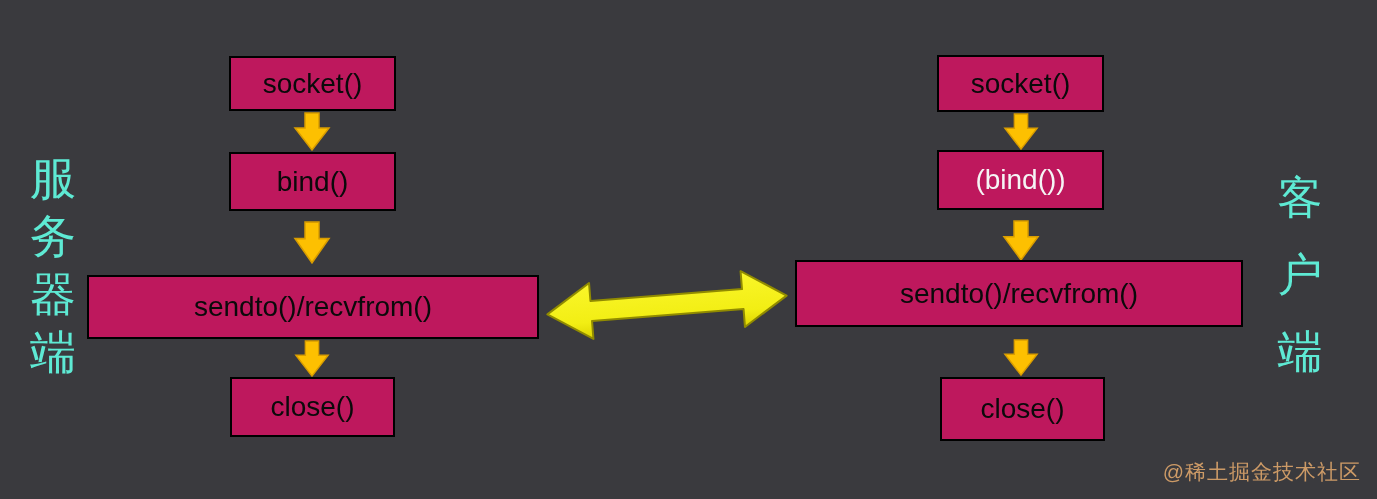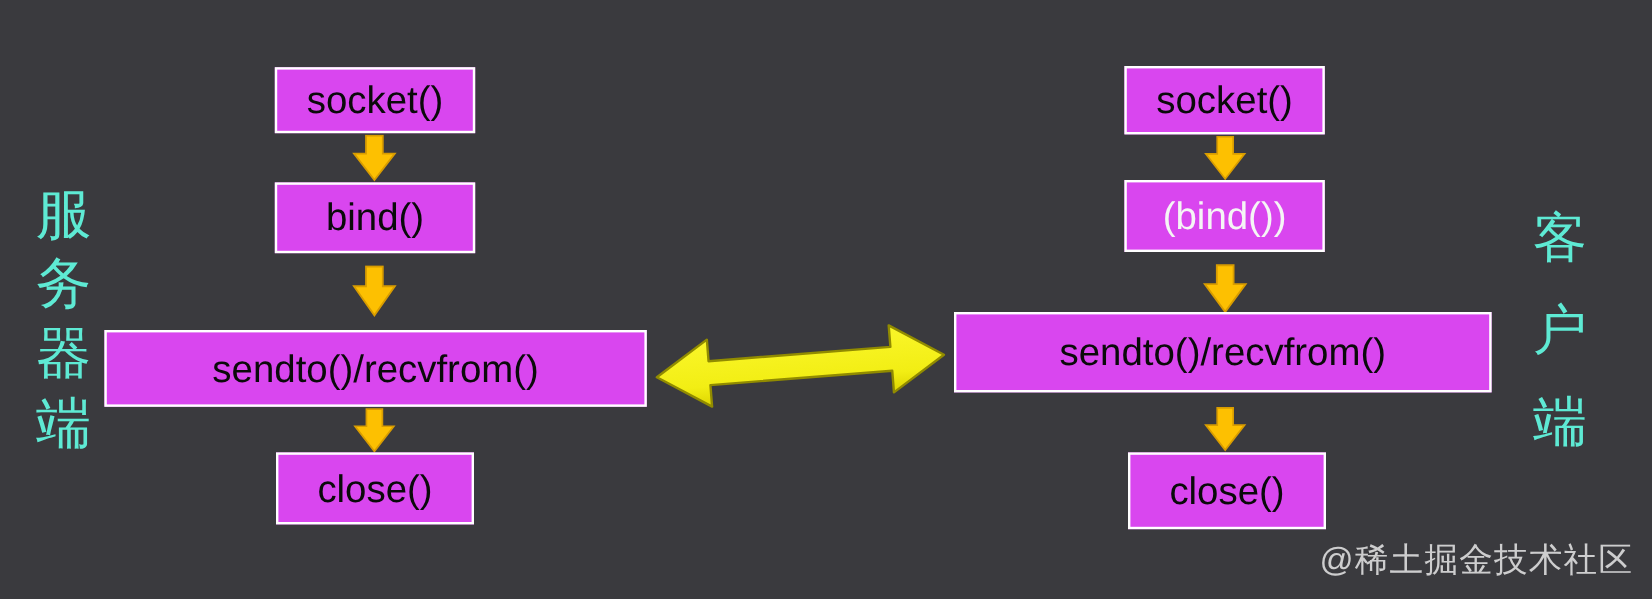--- a/index.html
+++ b/index.html
@@ -7,24 +7,24 @@
     position: relative;
     width: 1377px;
     height: 499px;
     background: #3a3a3e;
     overflow: hidden;
     font-family: "Liberation Sans", "DejaVu Sans", sans-serif;
   }
   .box {
     position: absolute;
     box-sizing: border-box;
-    background: #d946ef;
-    border: 2px solid #ffffff;
+    background: #be185d;
+    border: 2px solid #000000;
     color: #0a0a0a;
-    font-size: 32px;
+    font-size: 28px;
     display: flex;
     align-items: center;
     justify-content: center;
     white-space: nowrap;
   }
   .box.optional { color: #f5f5f5; text-align: center; }
   .vlabel {
     position: absolute;
     color: #5eead4;
     font-family: "Liberation Serif", "DejaVu Serif", serif;
@@ -33,22 +33,22 @@
     line-break: anywhere;
   }
   .vlabel.server { left: 26px; top: 150px; width: 54px; font-size: 46px; line-height: 58px; }
   .vlabel.client { left: 1274px; top: 160px; width: 52px; font-size: 45px; line-height: 77px; }
   .arrow-down { position: absolute; width: 38px; }
   .dbl-arrow { position: absolute; left: 545px; top: 262px; }
   .watermark {
     position: absolute;
     right: 16px;
     bottom: 13px;
-    font-size: 28px;
-    color: #ffffff;
+    font-size: 21px;
+    color: #fdba74;
     opacity: 0.75;
     letter-spacing: 1px;
   }
 </style>
 </head>
 <body>
 
 <div class="canvas">
 
   <div class="vlabel server">服务器端</div>

